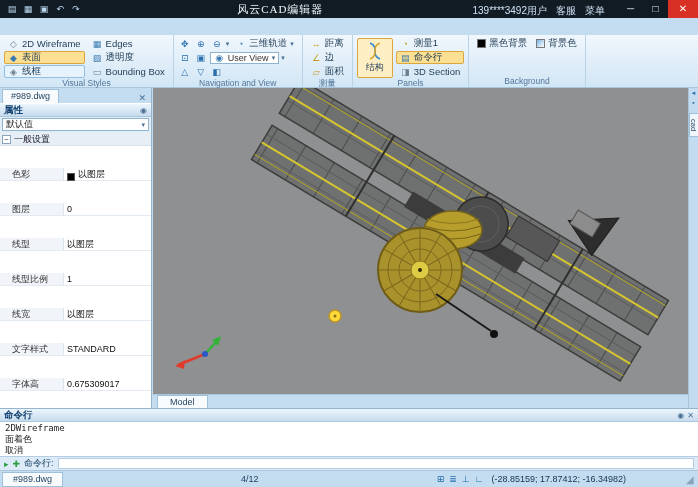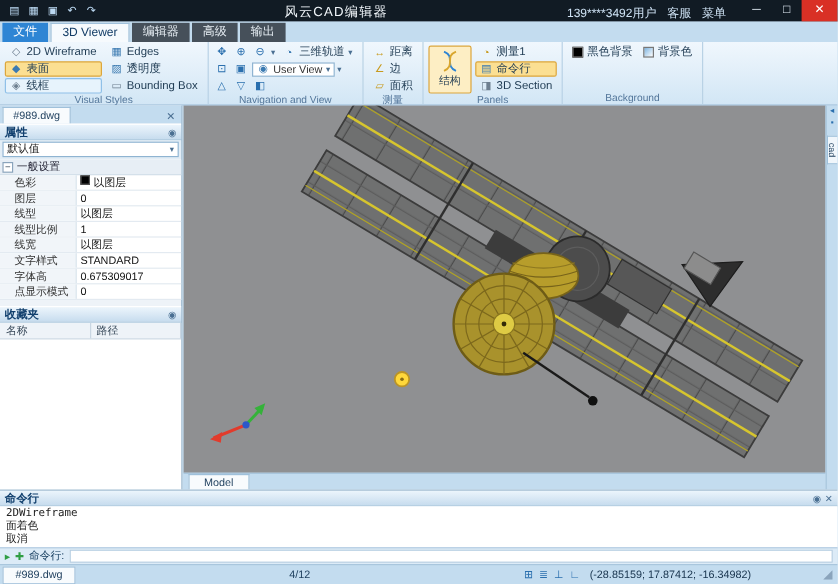--- a/index.html
+++ b/index.html
@@ -7,21 +7,21 @@
   #app {
     position:relative; width:698px; height:487px; overflow:hidden;
     font-family:"Liberation Sans","DejaVu Sans",sans-serif; font-size:11px;
     background:#c3dcef; user-select:none;
   }
   
   .titlebar { position:absolute; top:0; left:0; right:0; height:18px; background:#111b24;
     display:flex; align-items:center; color:#e8eef4; }
   .tb-icons { display:flex; gap:4px; padding:0 6px; align-items:center; }
   .tb-ic { width:12px; height:12px; font-size:9px; line-height:12px; text-align:center; color:#bcd9f2; }
-  .tb-title { flex:1; text-align:center; font-size:11px; letter-spacing:1px; color:#f2f7fb; }
+  .tb-title { flex:1; text-align:center; font-size:11px; letter-spacing:1px; color:#f2f7fb;font-family:Liberation Serif, serif; }
   .tb-right { display:flex; align-items:flex-end; gap:9px; }
   .tb-user, .tb-link { font-size:10px; color:#cfe3f5; white-space:nowrap; }
   .win-btns { display:flex; margin-left:4px; }
   .win-btn { width:25px; height:18px; text-align:center; line-height:17px; font-size:10px; color:#dfe9f2; }
   .win-btn.close { background:#d93025; color:#fff; width:30px; }
   
   .tabrow { position:absolute; top:18px; left:0; right:0; height:17px; background:#c3dcef;
     display:flex; align-items:flex-end; padding-left:2px; gap:2px; }
   .tab { height:16px; line-height:15px; padding:0 9px; font-size:10px; color:#1c3d5c; white-space:nowrap; }
   .tab.file { background:#2e85d4; color:#fff; }
@@ -67,24 +67,24 @@
   .hdr-ics { margin-left:auto; display:flex; gap:3px; color:#4a6f92; font-size:8px; font-weight:normal; }
   .combo-row { height:16px; padding:1px 2px; background:#e2edf6; flex:none; }
   .combo-full { height:13px; border:1px solid #8fb4d2; background:#fff; display:flex; align-items:center;
     font-size:9px; padding:0 3px; color:#222; }
   .combo-full .arrow { margin-left:auto; }
   .pgrid { background:#fff; flex:none; }
   .pgroup { display:flex; height:13px; background:#e7eef5; border-bottom:1px solid #d4e0ea;
     align-items:center; font-size:9px; color:#223; gap:3px; padding-left:2px; }
   .expander { width:9px; height:9px; border:1px solid #8aa4bc; background:#fff; font-size:8px;
     line-height:7px; text-align:center; color:#345; flex:none; }
-  .prow { display:flex; height:13px; border-bottom:1px solid #e3eaf1; align-items:center; font-size:9px; }
+  .prow { display:flex; height:13px; border-bottom:1px solid #e3eaf1; align-items:center; font-size:9px;margin-top:22px; }
   .pcell-l { width:64px; height:100%; padding-left:12px; background:#f1f5f9; border-right:1px solid #dbe5ee;
     display:flex; align-items:center; color:#333; white-space:nowrap; overflow:hidden; }
-  .pcell-v { flex:1; padding-left:3px; display:flex; align-items:flex-start; gap:3px; color:#111;
+  .pcell-v { flex:1; padding-left:3px; display:flex; align-items:flex-end; gap:3px; color:#111;
     white-space:nowrap; overflow:hidden; }
   .swatch-black { width:8px; height:8px; background:#000; border:1px solid #555; flex:none; }
   .fav-hdr { margin-top:5px; }
   .fav-cols { display:flex; height:14px; background:#eef3f8; border-bottom:1px solid #c9d6e2;
     font-size:9px; color:#345; flex:none; }
   .fav-col { flex:1; border-right:1px solid #c9d6e2; display:flex; align-items:center; padding-left:5px; }
   .left-fill { flex:1; background:#fff; }
   
   .viewport { position:absolute; top:88px; left:153px; width:535px; height:306px; background:#8f9092; overflow:hidden; }
   .model-strip { position:absolute; top:394px; left:153px; width:535px; height:14px; background:#c3dcef;
@@ -136,27 +136,20 @@
       <span class="tb-link">客服</span>
       <span class="tb-link">菜单</span>
       <span class="win-btns">
         <span class="win-btn">─</span>
         <span class="win-btn">□</span>
         <span class="win-btn close">✕</span>
       </span>
     </div>
   </div>
 
-  <div class="tabrow">
-    <div class="tab file">文件</div>
-    <div class="tab active">3D Viewer</div>
-    <div class="tab dark">编辑器</div>
-    <div class="tab dark">高级</div>
-    <div class="tab dark">输出</div>
-  </div>
 
   <div class="ribbon">
 
     <div class="rb-group">
       <div class="rb-body">
         <div class="rb-col">
           <div class="rb-btn">
             <span class="ic gray">◇</span>
             <span>2D Wireframe</span>
           </div>

